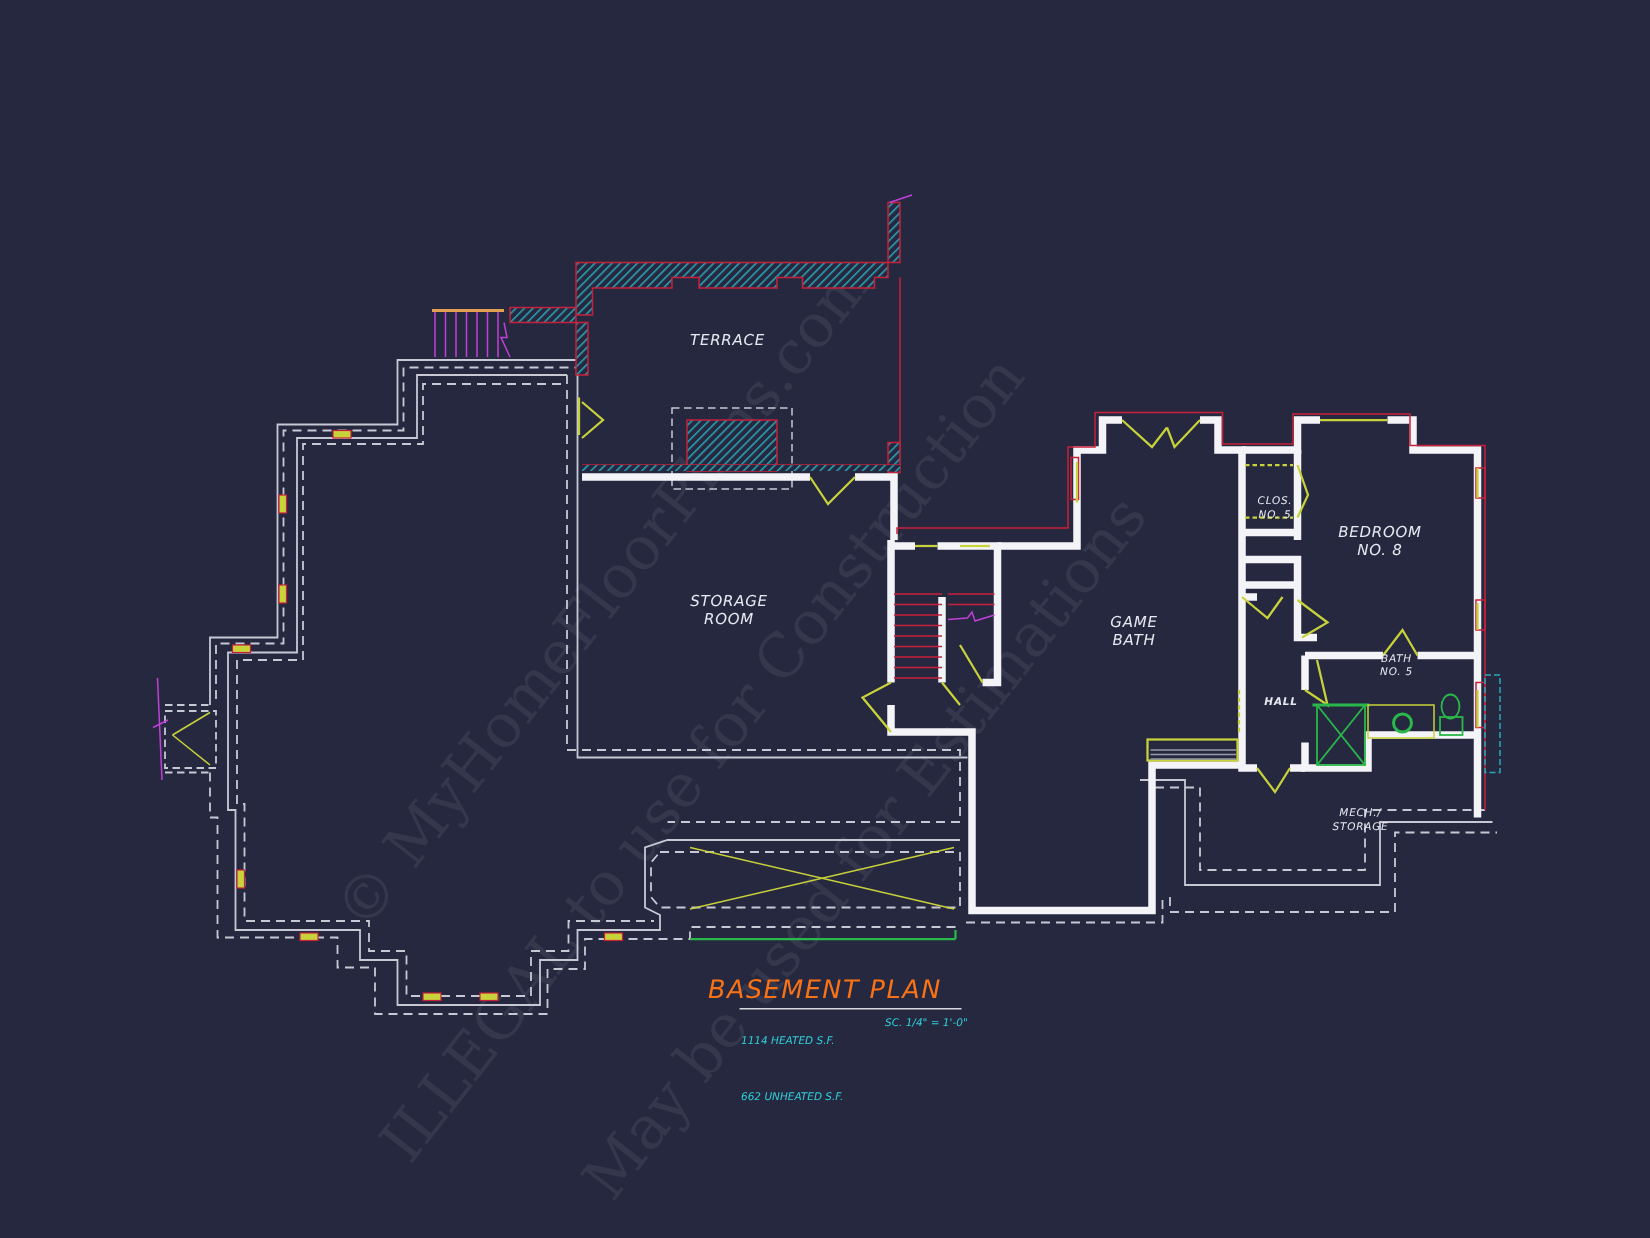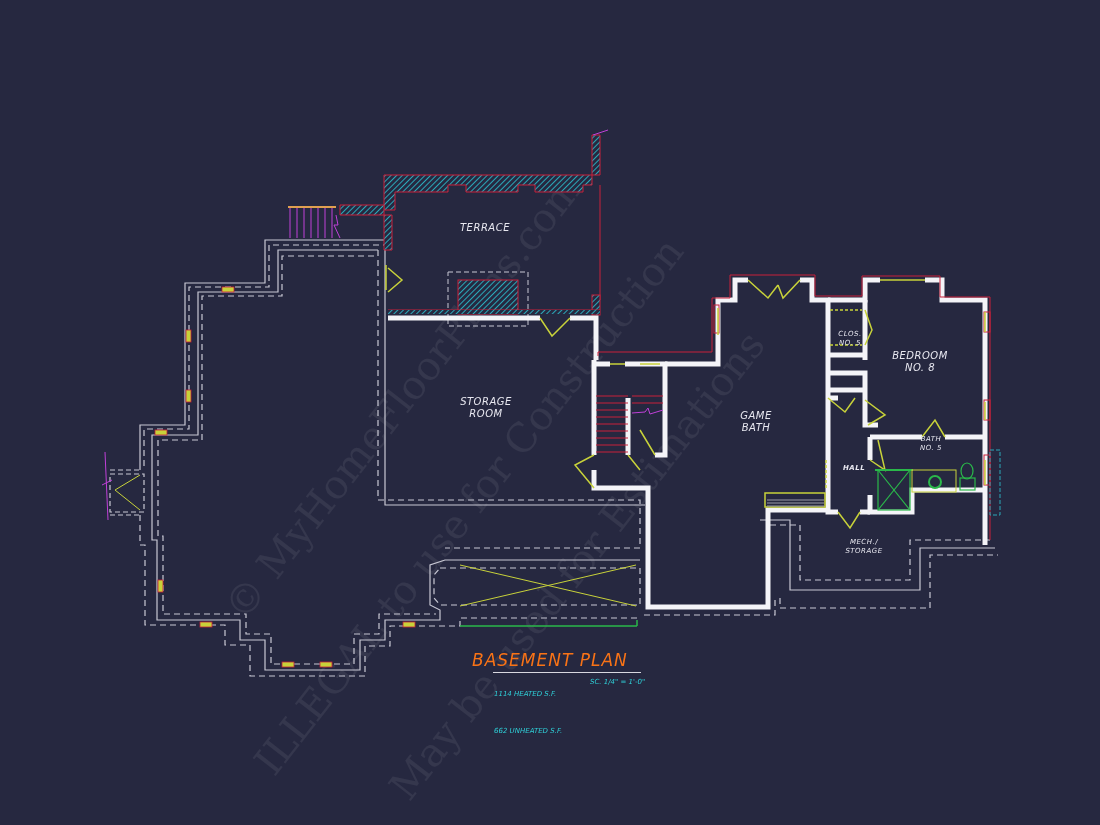--- a/index.html
+++ b/index.html
@@ -186,20 +186,20 @@
 ROOM</div>
 <div class="lbl" style="left:756px; top:410px;">GAME
 BATH</div>
 <div class="lbl sm" style="left:850px; top:330px;">CLOS.
 NO. 5</div>
 <div class="lbl" style="left:920px; top:350px;">BEDROOM
 NO. 8</div>
 <div class="lbl sm" style="left:931px; top:435px;">BATH
 NO. 5</div>
 <div class="lbl sm" style="left:854px; top:464px;font-weight:bold;">HALL</div>
-<div class="lbl sm" style="left:864px; top:538px;">MECH./
+<div class="lbl sm" style="left:907px; top:538px;">MECH./
 STORAGE</div>
 
 <div class="title">BASEMENT PLAN</div>
 <div class="title-rule"></div>
 <div class="sub" style="left:494px; top:678px;margin-top:12px;">1114 HEATED S.F.</div>
 <div class="sub" style="left:494px; top:727px;">662 UNHEATED S.F.</div>
 <div class="sub" style="left:590px; top:678px;">SC. 1/4" = 1'-0"</div>
 
 </body></html>

